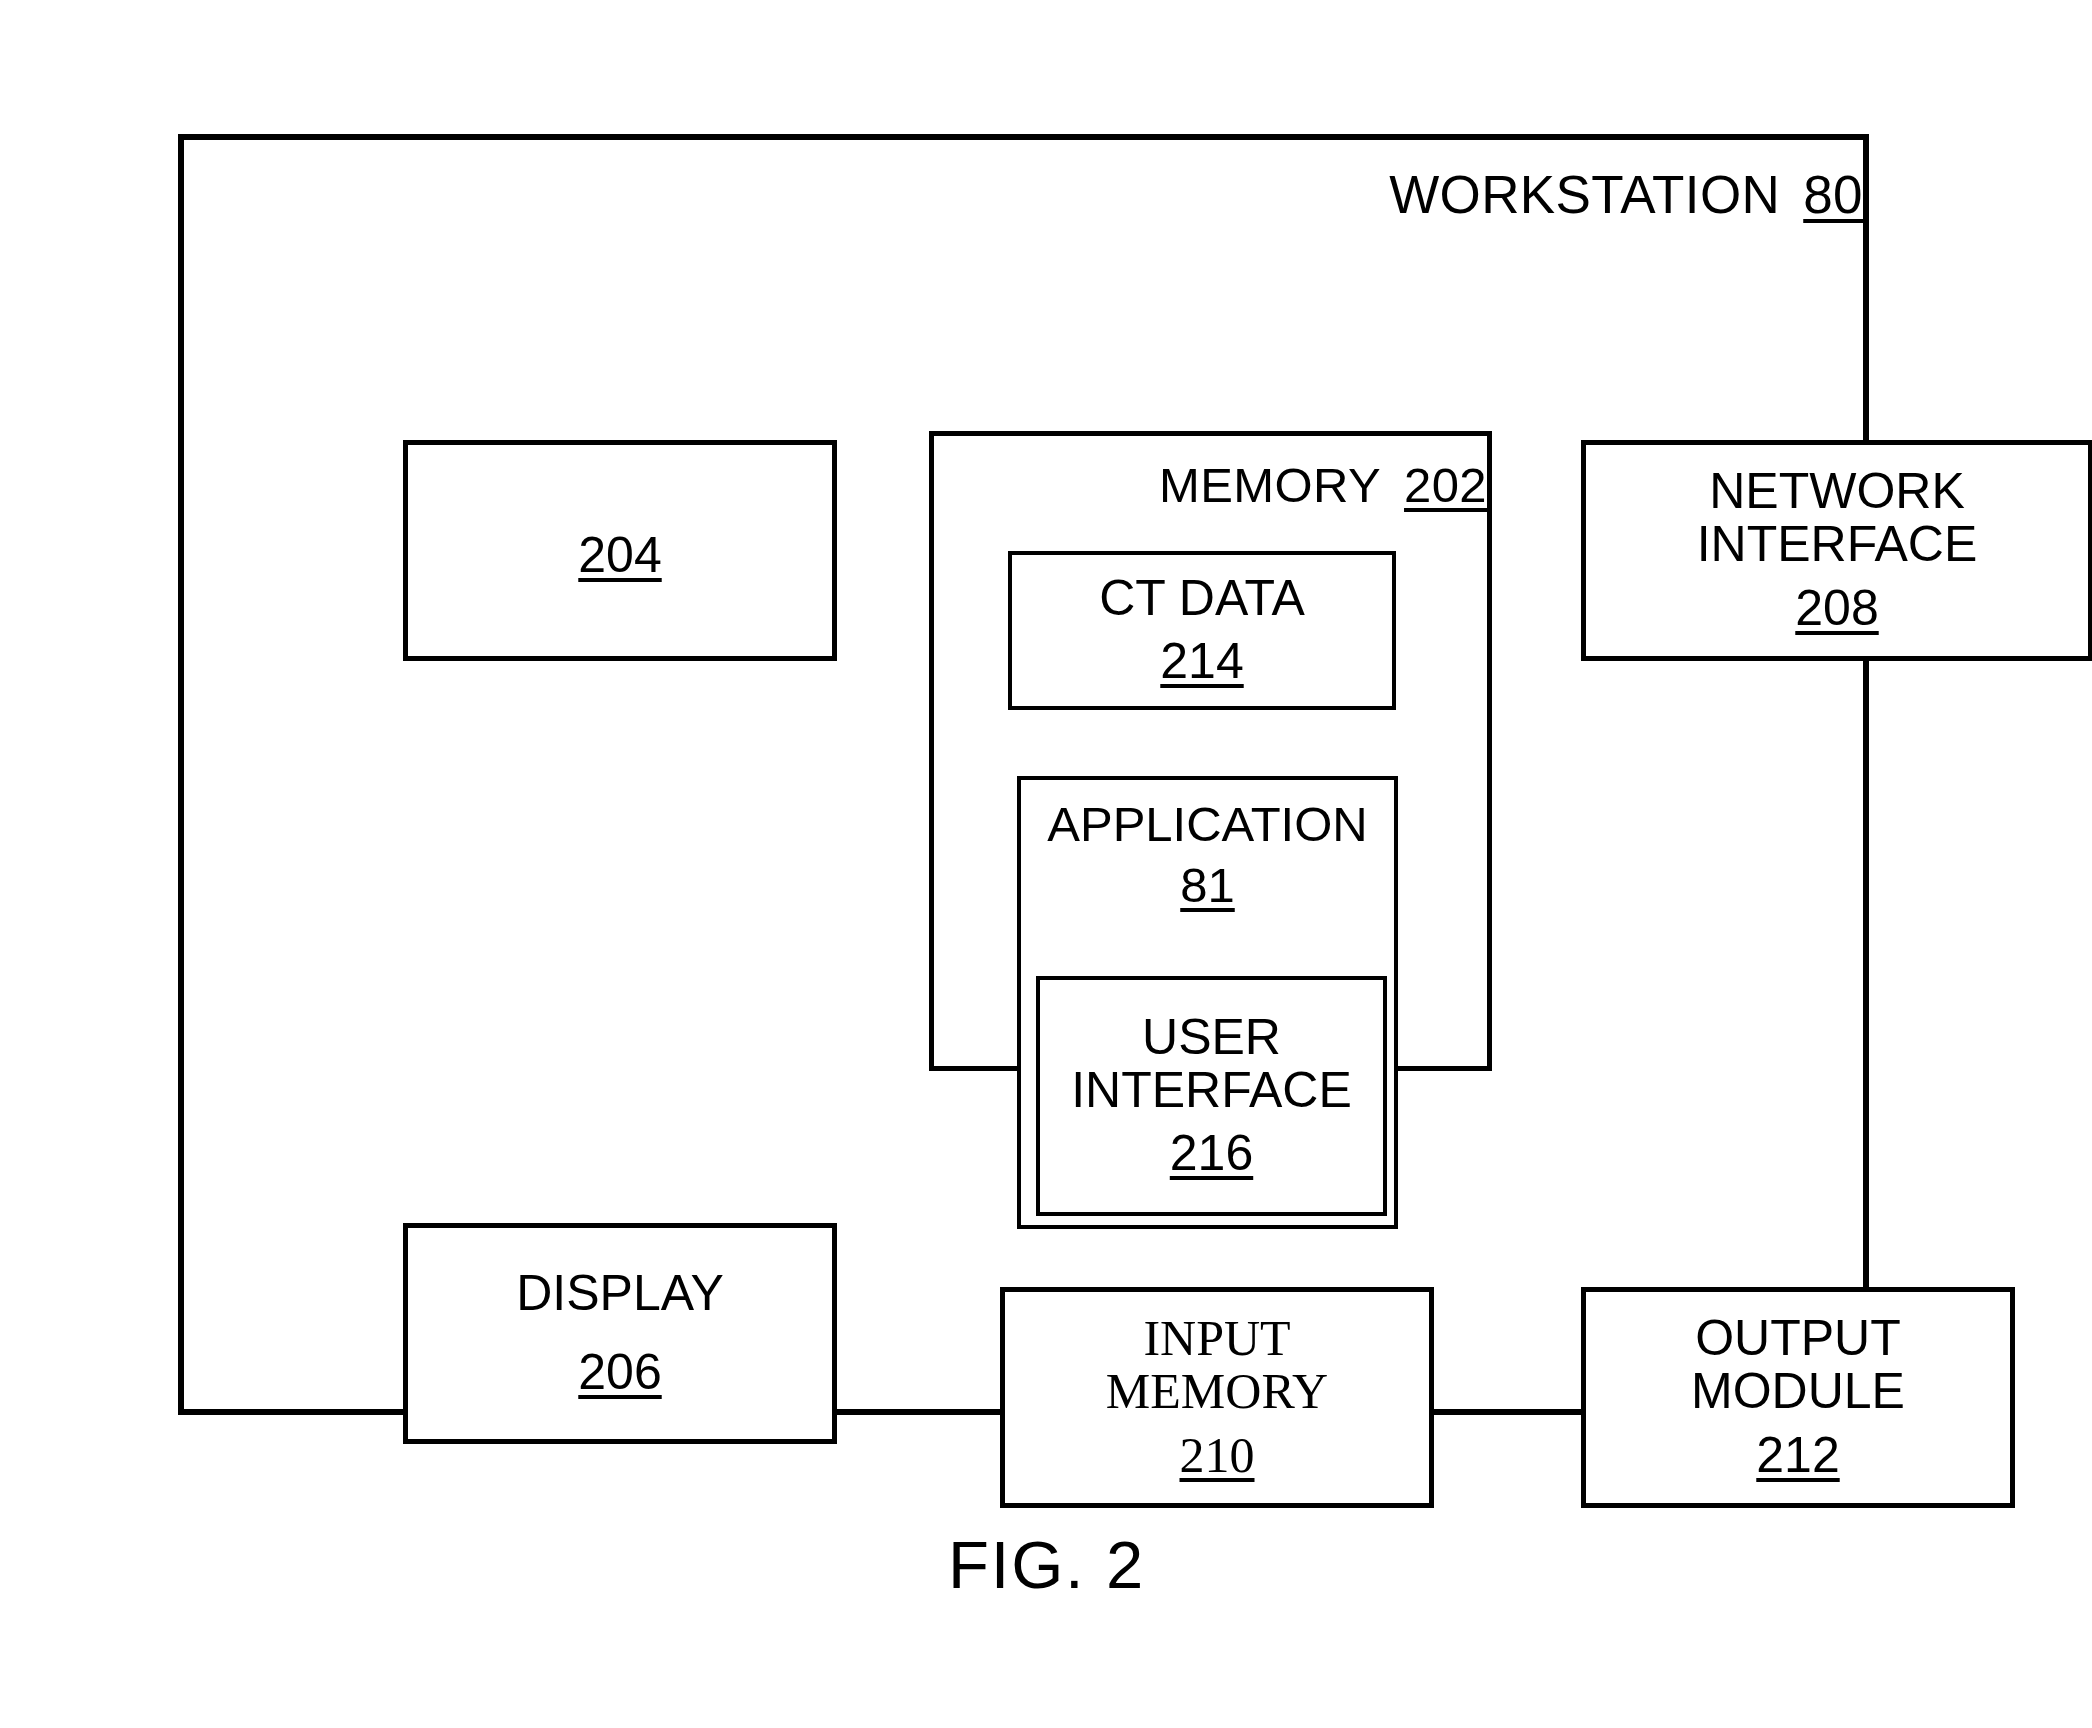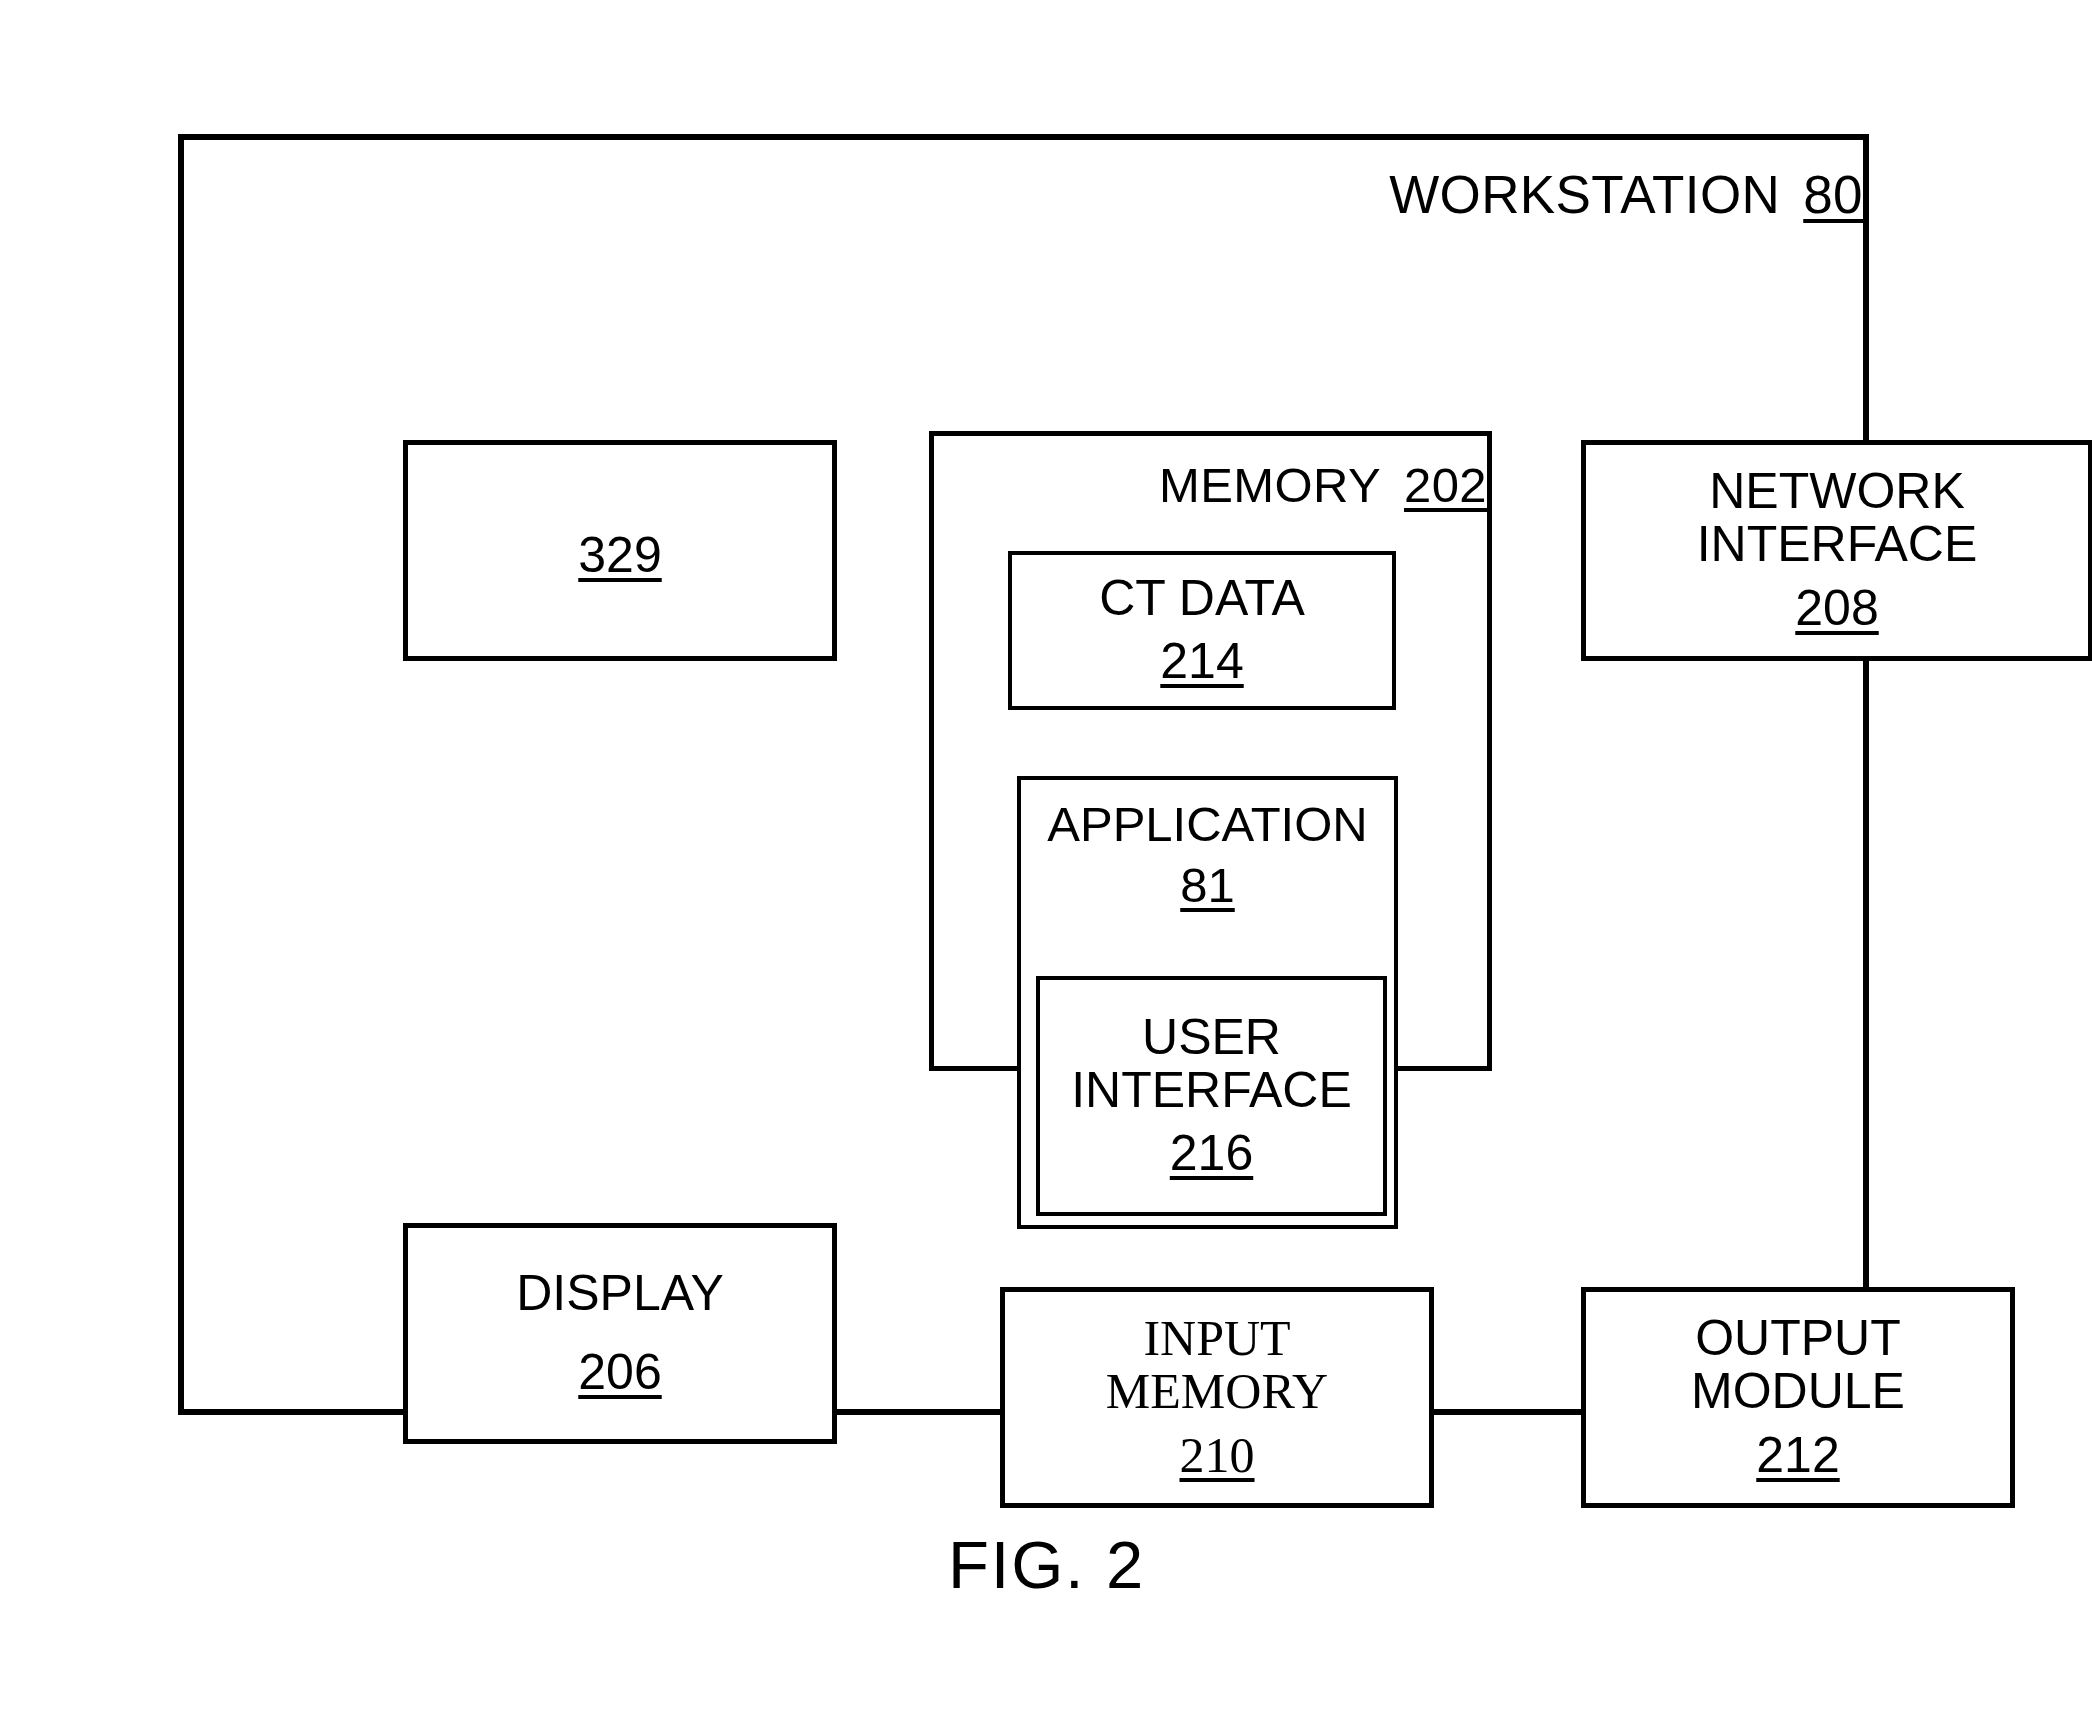--- a/index.html
+++ b/index.html
@@ -190,21 +190,21 @@
 </head>
 <body>
 
 <div id="figure-root">
 
   <div class="box" id="workstation-box">
 
     <div class="container-title" id="workstation-title"><span>WORKSTATION</span><span class="title-gap"></span><span class="ref-num">80</span></div>
 
     <div class="box component" id="processor-box">
-      <div class="ref-line">329</div>
+      <div class="ref-line">204</div>
     </div>
 
     <div class="box component" id="network-interface-box">
       <div class="label-line">NETWORK</div>
       <div class="label-line">INTERFACE</div>
       <div class="ref-line">208</div>
     </div>
 
     <div class="box" id="memory-box">
 

